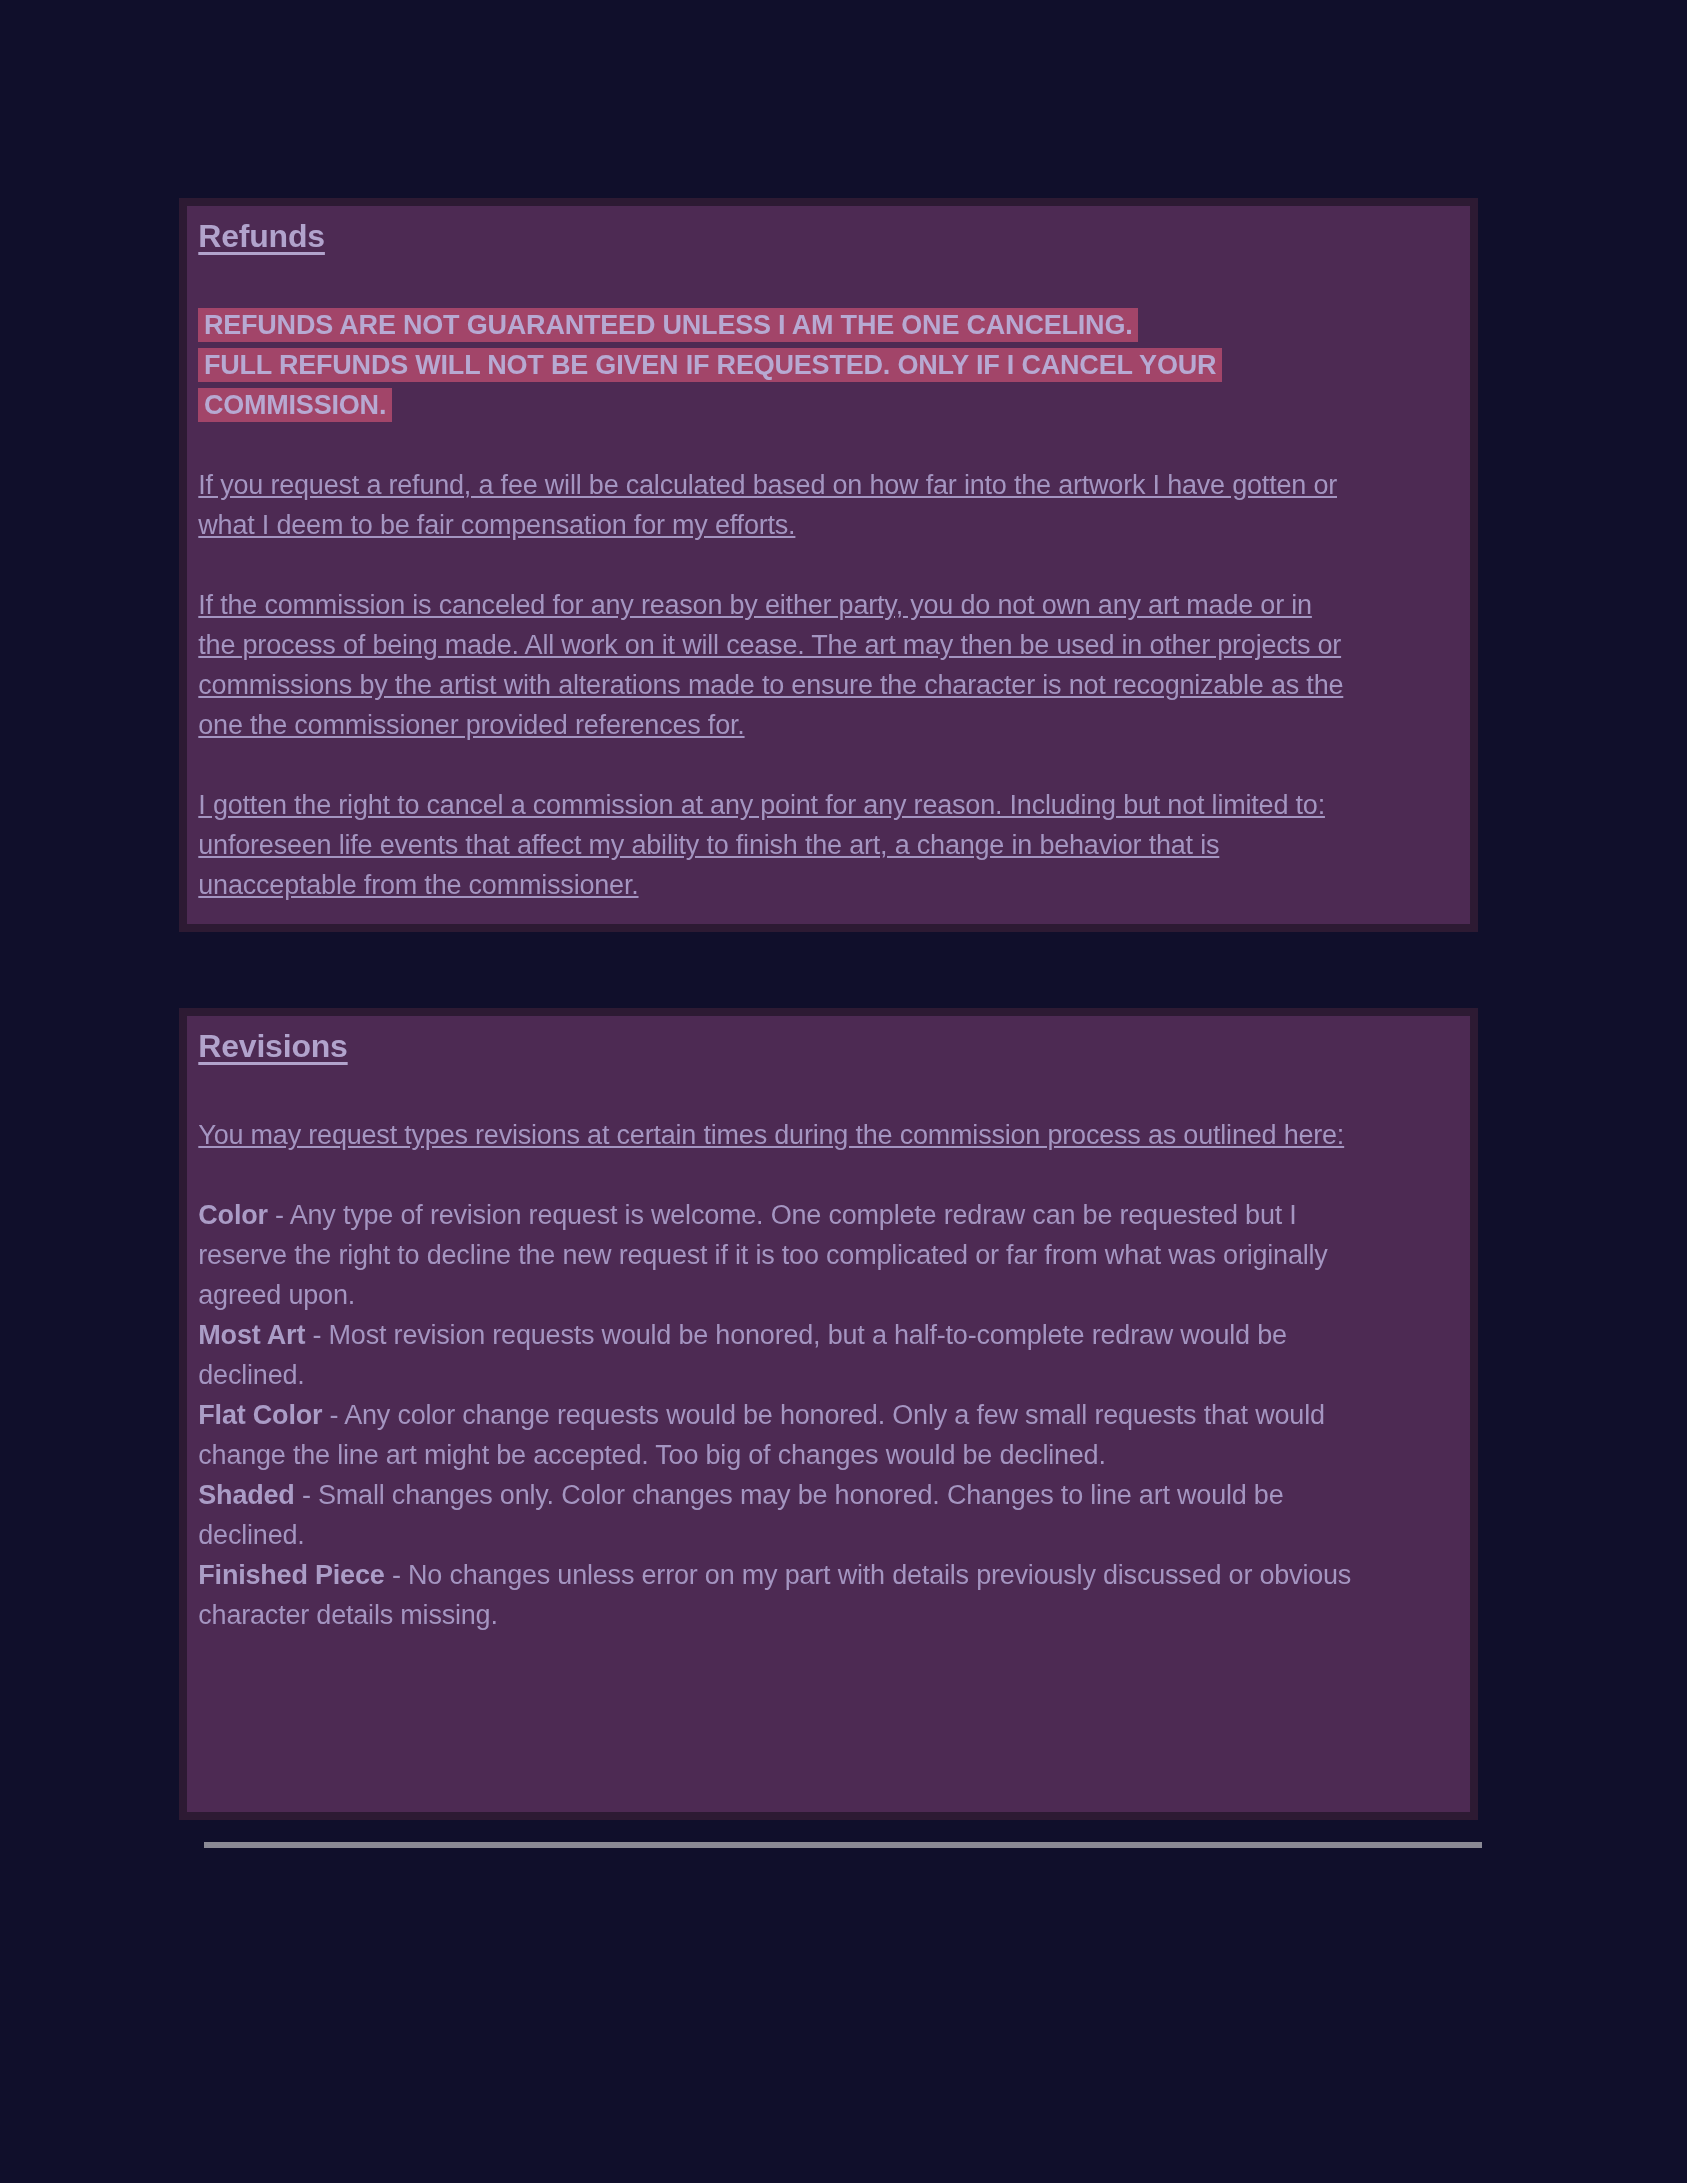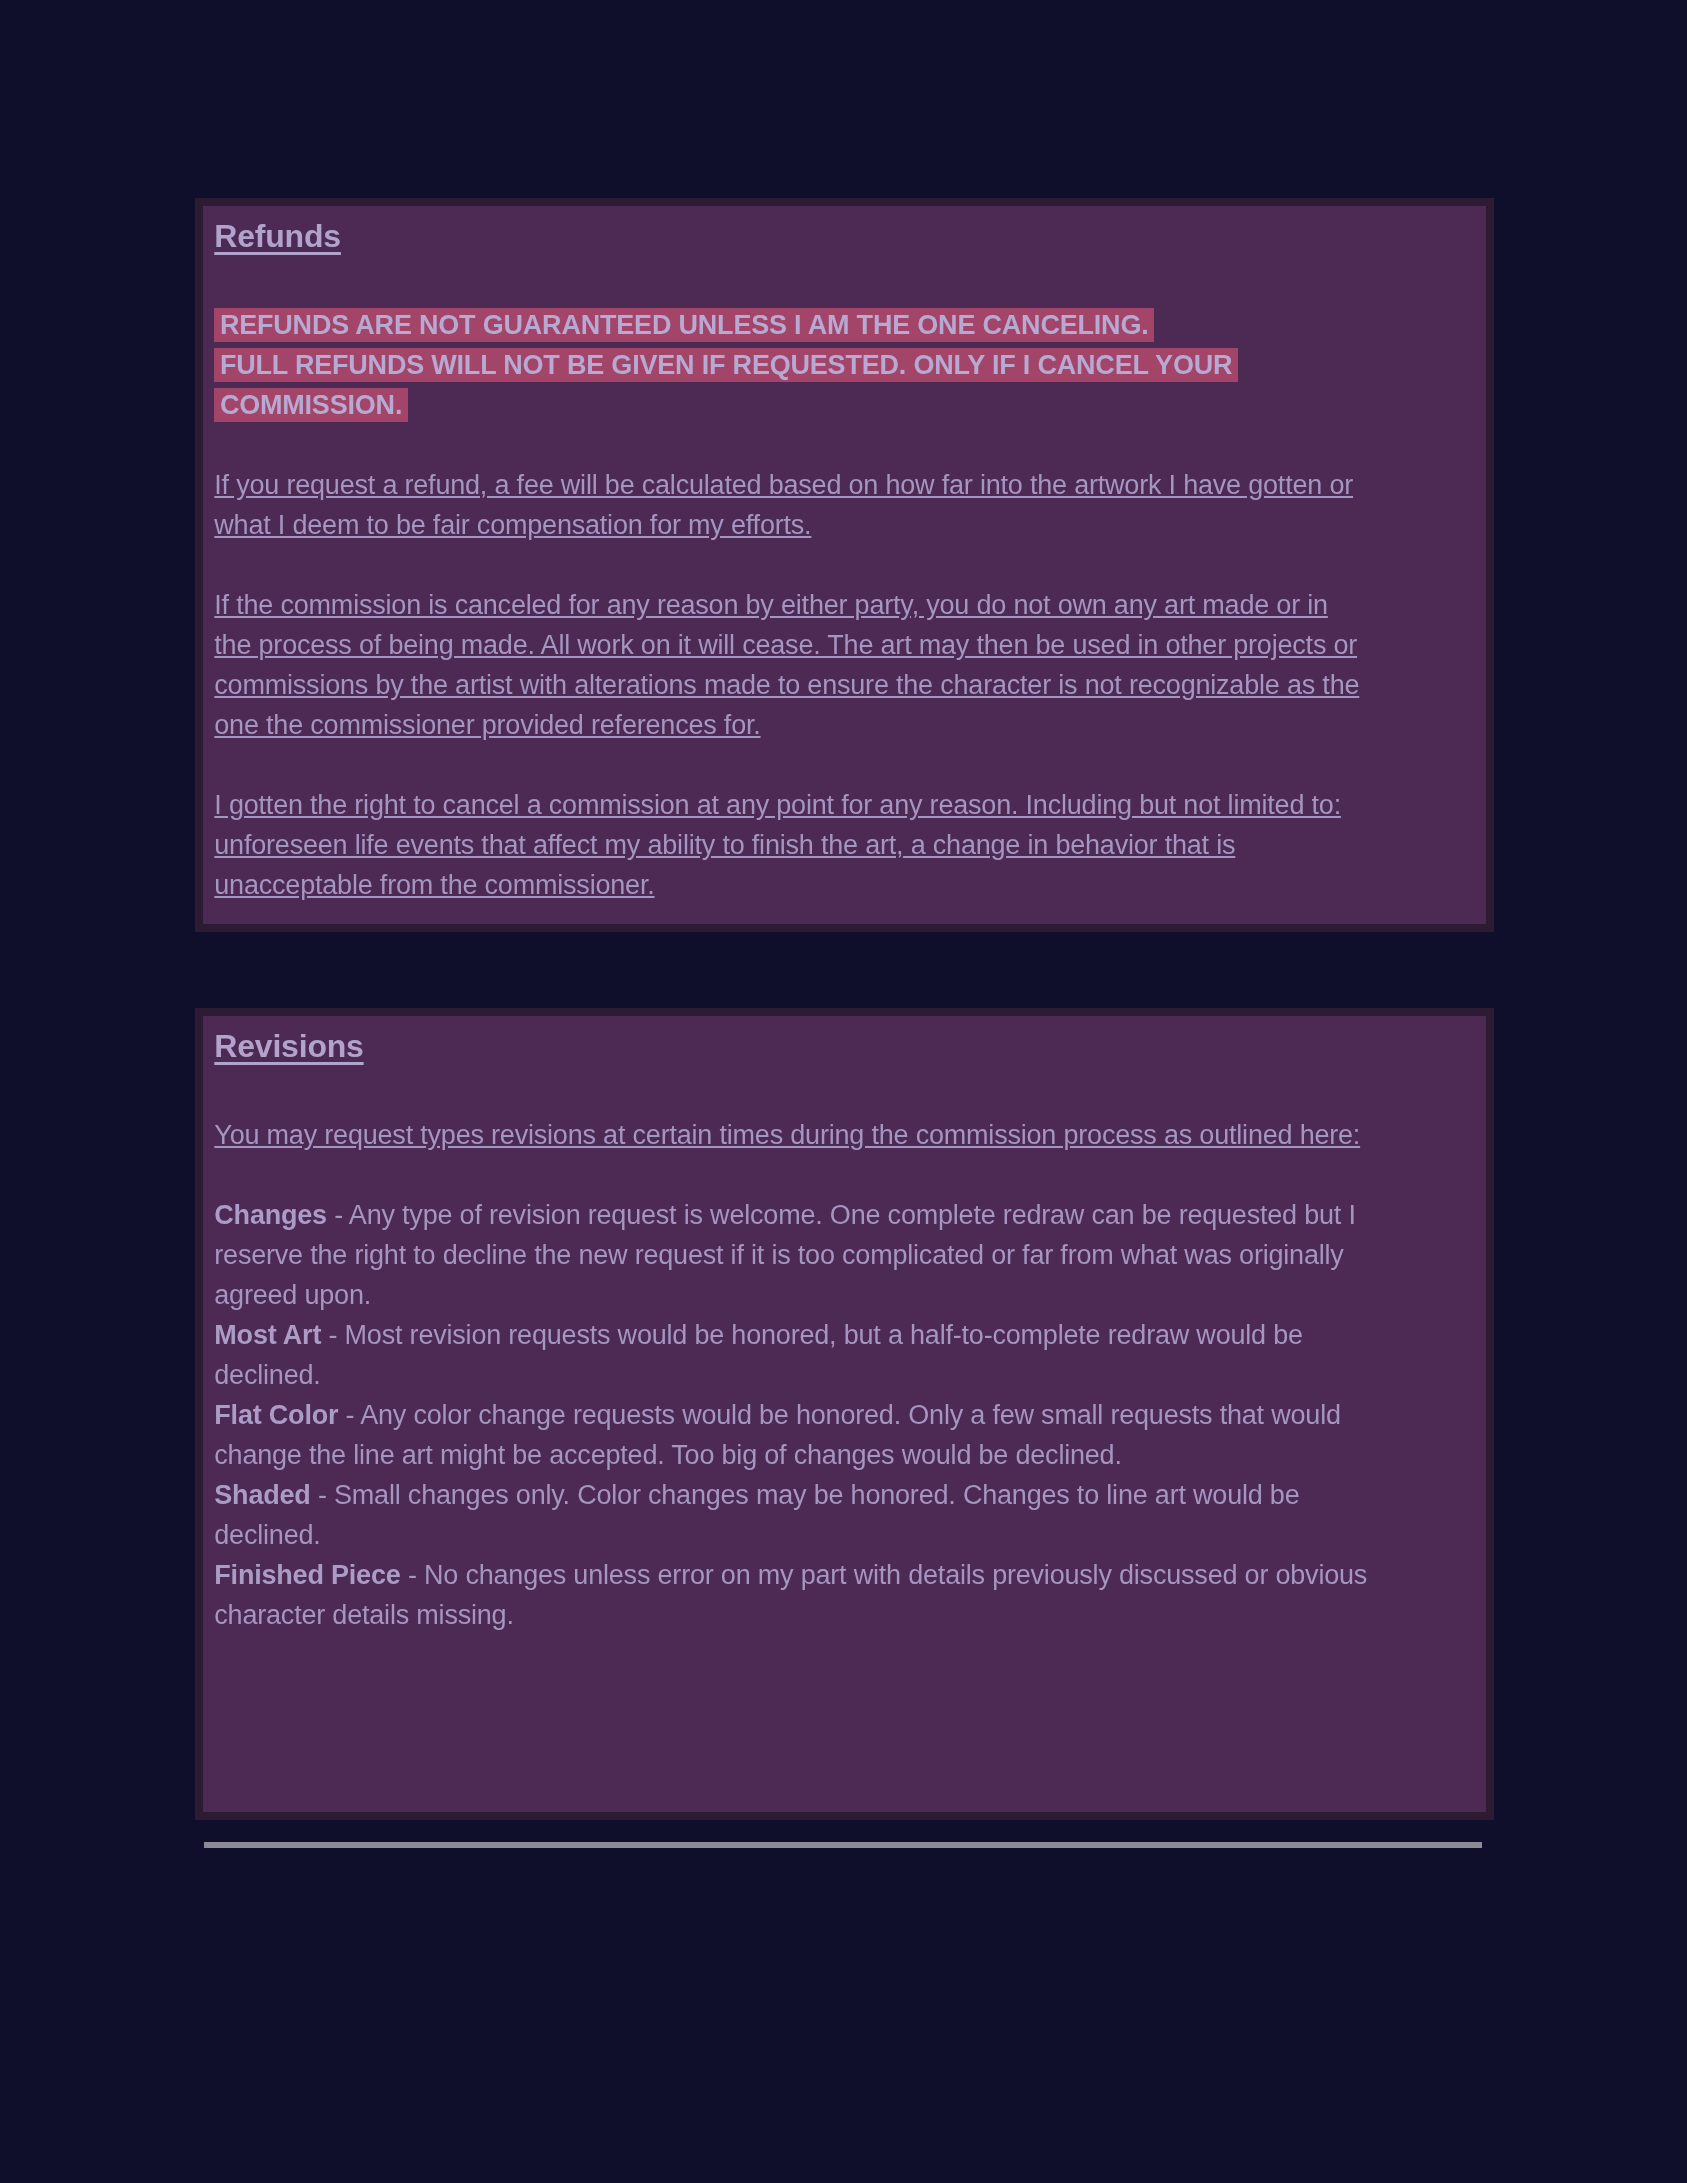--- a/index.html
+++ b/index.html
@@ -6,21 +6,21 @@
   body {
     width: 1688px;
     height: 2183px;
     position: relative;
     background: #100f2b;
     font-family: "Liberation Sans", sans-serif;
     overflow: hidden;
   }
   .box {
     position: absolute;
-    left: 195px;
+    left: 179px;
     width: 1299px;
     box-sizing: border-box;
     background: #4d2a53;
     border: 8.4px solid #2d1a33;
     padding: 11.3px 117px 14px 11.3px;
     overflow: hidden;
   }
   .box-refunds  { top: 198px;  height: 734px; }
   .box-revisions{ top: 1008px; height: 812px;  }
 
@@ -92,21 +92,21 @@
     <p class="para">If you request a refund, a fee will be calculated based on how far into the artwork I have gotten or what I deem to be fair compensation for my efforts.</p>
     <p class="para">If the commission is canceled for any reason by either party, you do not own any art made or in the process of being made. All work on it will cease. The art may then be used in other projects or commissions by the artist with alterations made to ensure the character is not recognizable as the one the commissioner provided references for.</p>
     <p class="para">I gotten the right to cancel a commission at any point for any reason. Including but not limited to: unforeseen life events that affect my ability to finish the art, a change in behavior that is unacceptable from the commissioner.</p>
   </section>
 
   <section class="box box-revisions">
     <h2 class="heading">Revisions</h2>
 
     <p class="para intro">You may request types revisions at certain times during the commission process as outlined here:</p>
 
-    <p class="item"><b>Changes</b><span> - Any type of revision request is welcome. One complete redraw can be requested but I reserve the right to decline the new request if it is too complicated or far from what was originally agreed upon.</span></p>
+    <p class="item"><b>Color</b><span> - Any type of revision request is welcome. One complete redraw can be requested but I reserve the right to decline the new request if it is too complicated or far from what was originally agreed upon.</span></p>
 
     <p class="item"><b>Most Art</b><span> - Most revision requests would be honored, but a half-to-complete redraw would be declined.</span></p>
 
     <p class="item"><b>Flat Color</b><span> - Any color change requests would be honored. Only a few small requests that would change the line art might be accepted. Too big of changes would be declined.</span></p>
 
     <p class="item"><b>Shaded</b><span> - Small changes only. Color changes may be honored. Changes to line art would be declined.</span></p>
 
     <p class="item"><b>Finished Piece</b><span> - No changes unless error on my part with details previously discussed or obvious character details missing.</span></p>
   </section>
 

